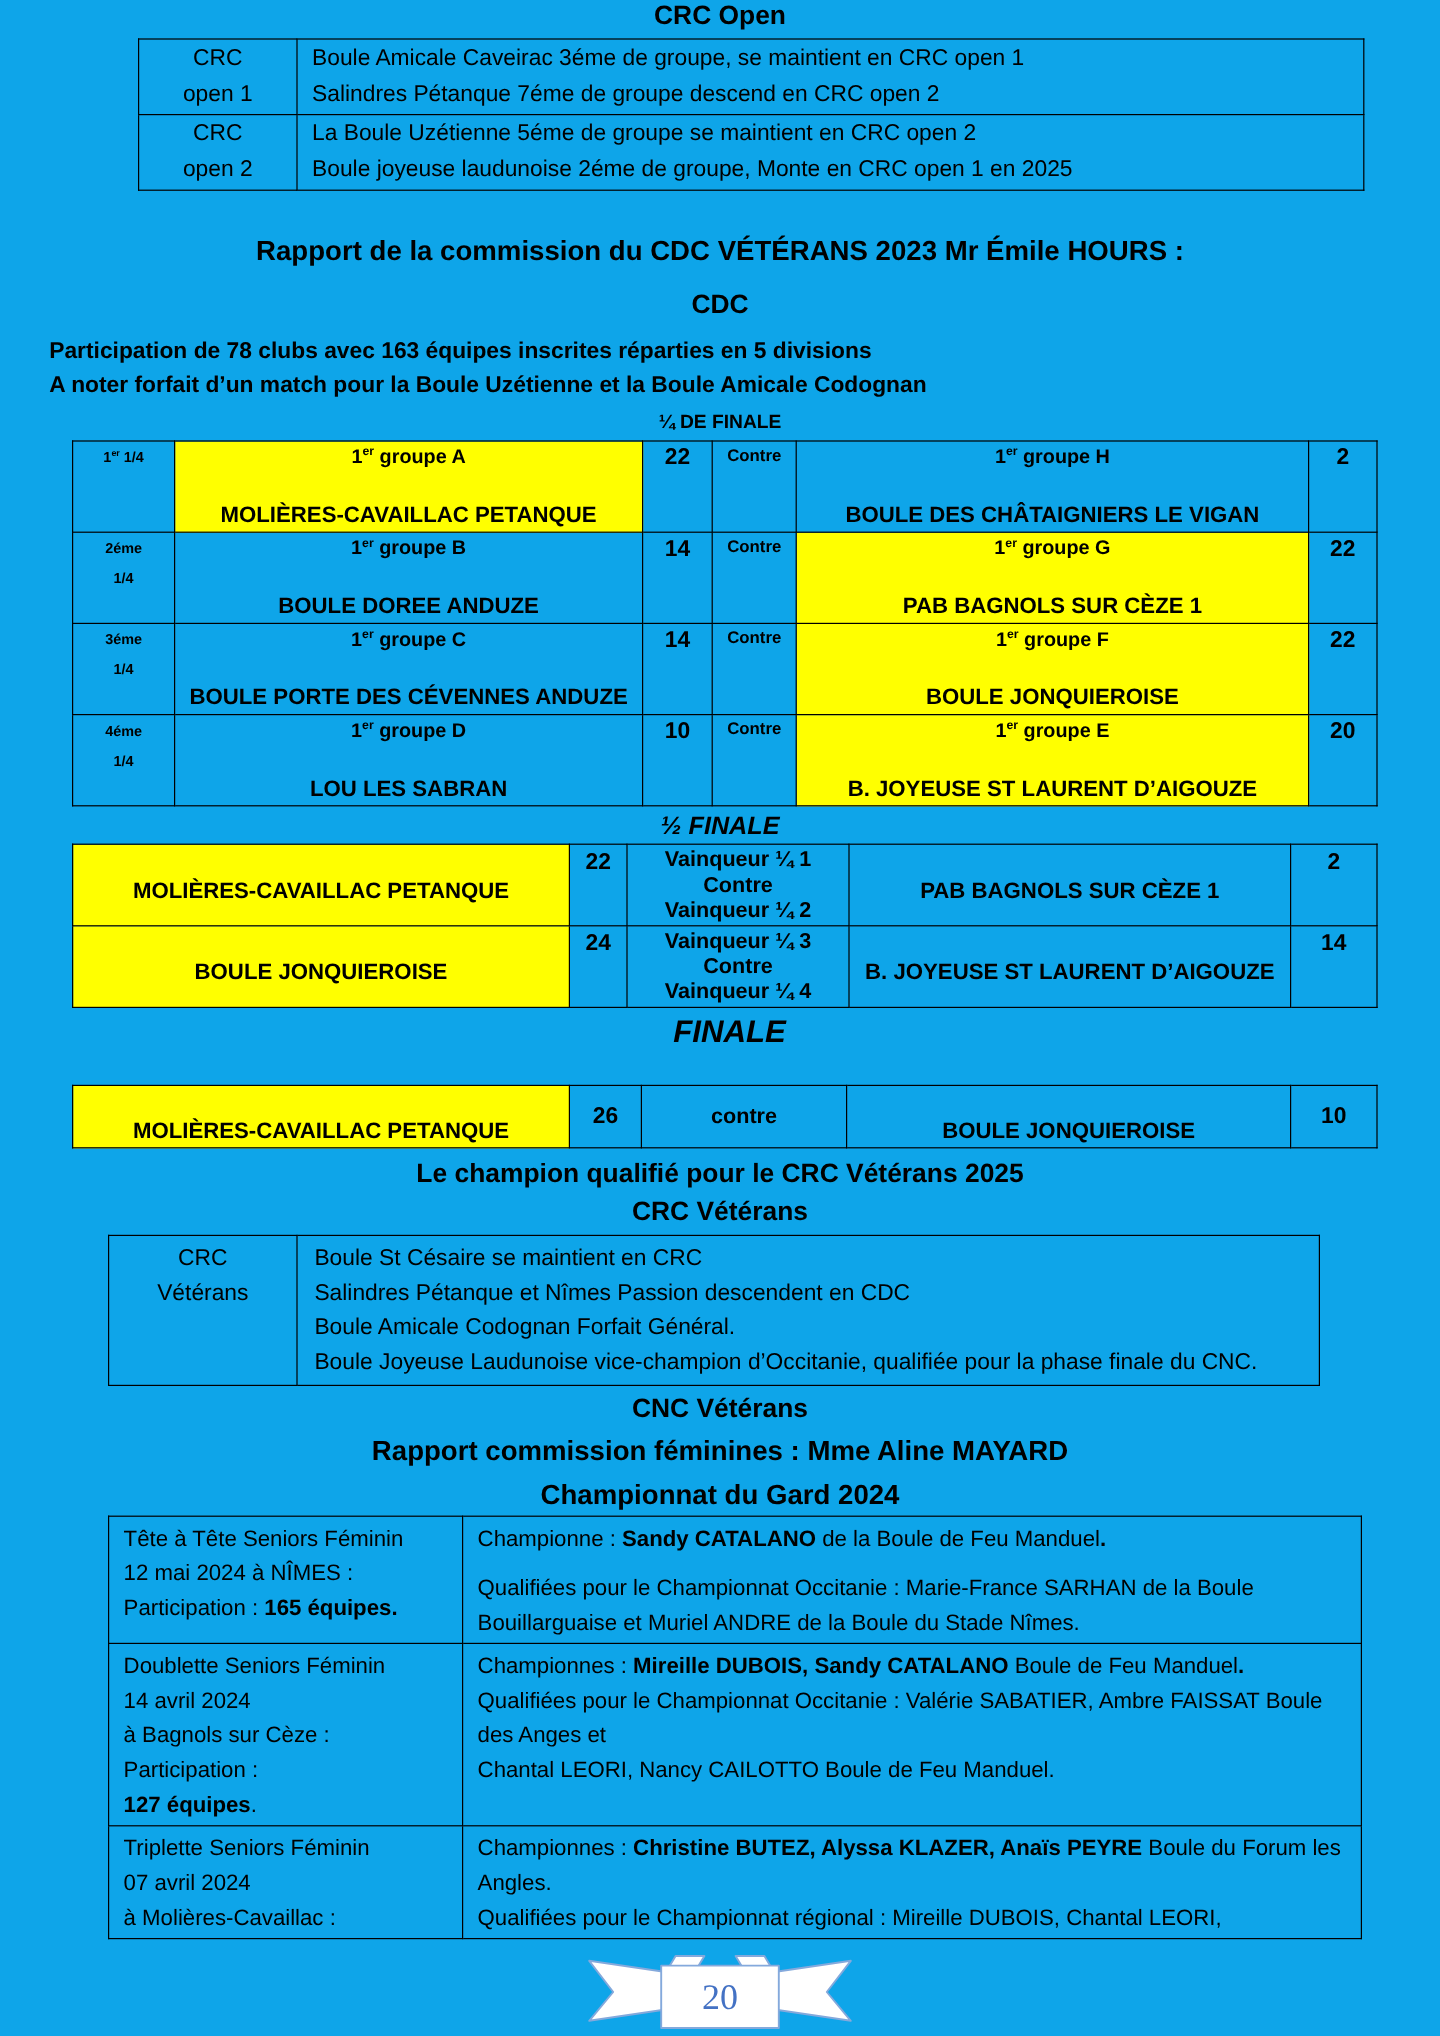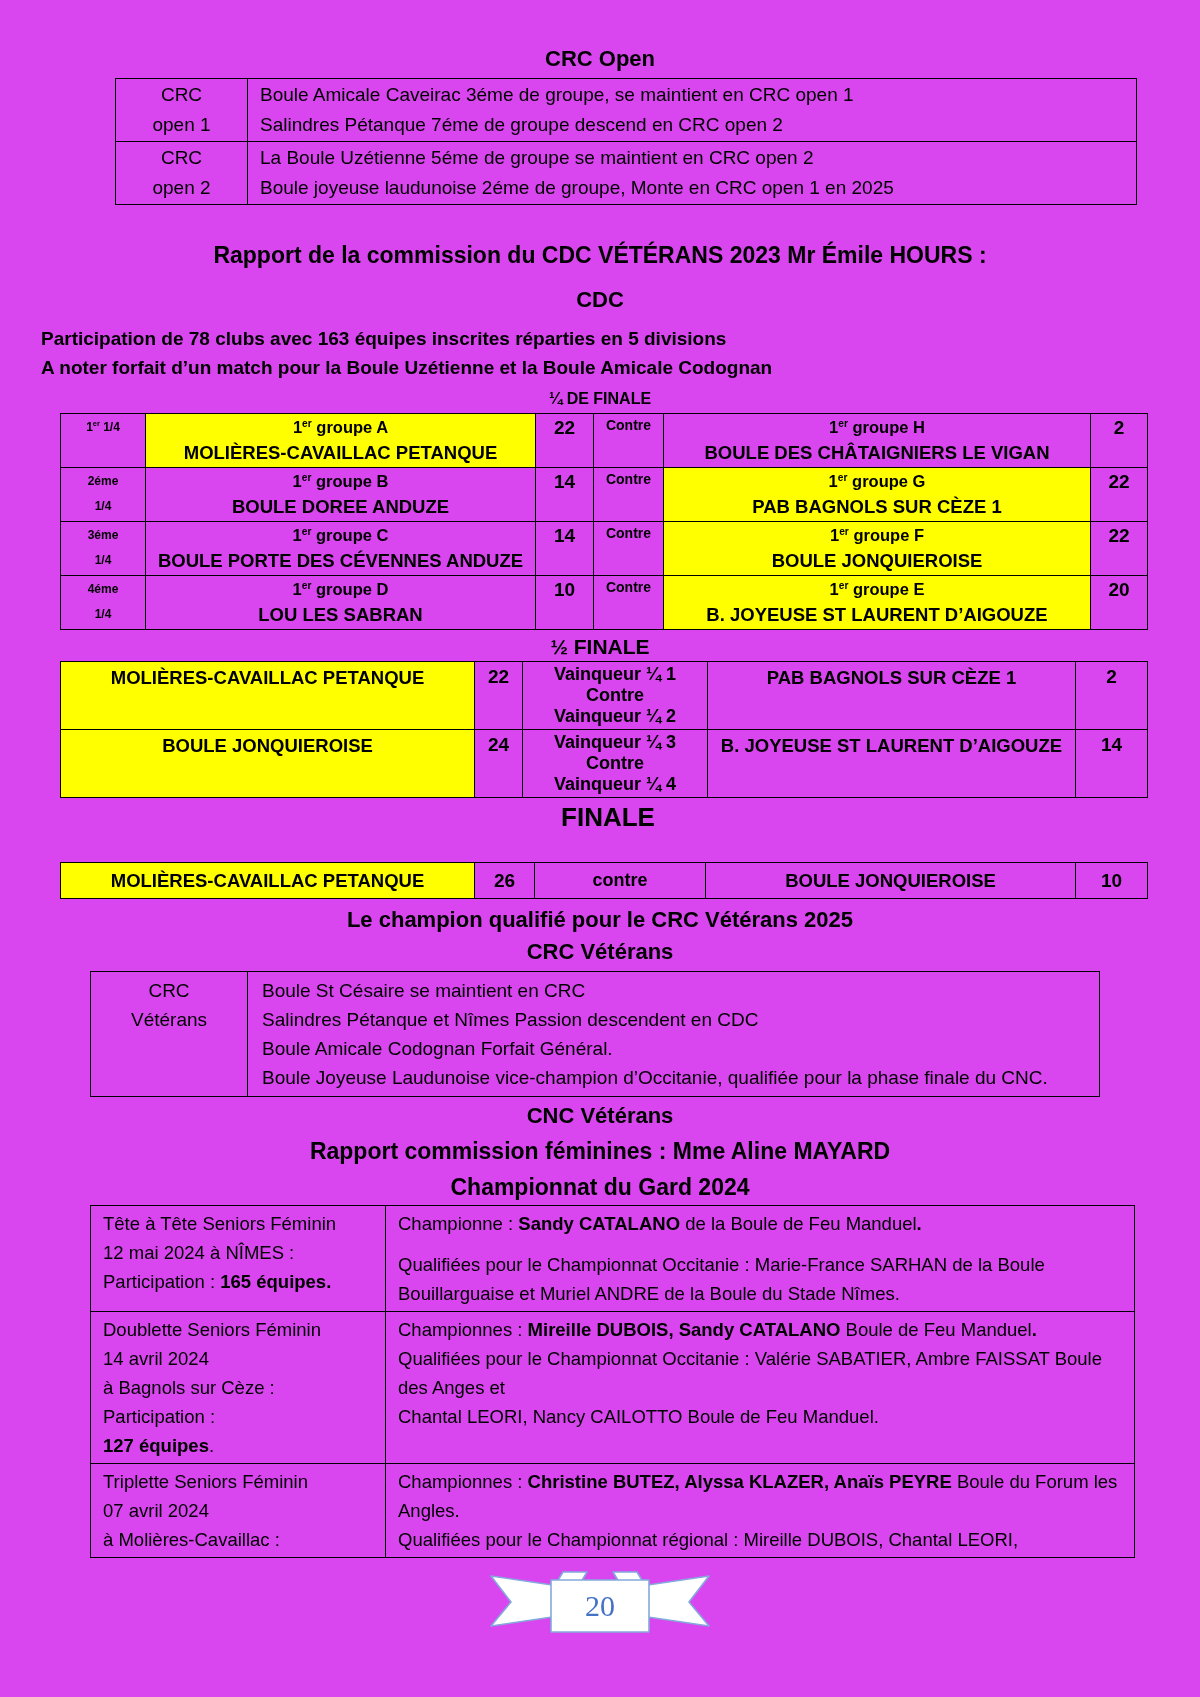--- a/index.html
+++ b/index.html
@@ -1,17 +1,17 @@
 <!DOCTYPE html>
 <html><head>
 <meta charset="utf-8">
 <style>
   html,body{margin:0;padding:0;background:#fff;}
-  .page{position:relative;width:1200px;height:1697px;background:#d946ef;color:#000;
-        font-family:"Liberation Sans",sans-serif;overflow:hidden;padding-top:46px;box-sizing:border-box;}
+  .page{position:relative;width:1200px;height:1697px;background:#0ea5e9;color:#000;
+        font-family:"Liberation Sans",sans-serif;overflow:hidden;box-sizing:border-box;}
   .doc-h{font-weight:bold;text-align:center;}
   .s26{font-size:26px;line-height:30px;margin-left:16px;}
   .s23{font-size:23px;line-height:28px;}
   .s22{font-size:22px;line-height:26px;}
   .s21{font-size:21px;line-height:25px;}
   .s20{font-size:16px;line-height:24px;}
   .bold-line{font-weight:bold;font-size:19px;line-height:27px;margin-left:41px;}
   table{border-collapse:collapse;table-layout:fixed;}
   td{border:1.5px solid #000;box-sizing:border-box;}
   .hl{background:var(--hl,#ffff00);}
@@ -23,21 +23,21 @@
   .tbl-open td{padding:1px 12px;}
   .tbl-open .lab{ text-align:center;vertical-align:middle;padding:1px 2px;}
   .tbl-open div{line-height:30px;}
 
   
   .qt{width:1087px;margin:2px 0 0 60px;}
   .qt tr{height:53px;}
   .qt td{vertical-align:top;text-align:center;padding:1px 4px;}
   .num-line{font-weight:bold;font-size:12px;line-height:25px;}
   .group-line{font-weight:bold;font-size:16.5px;line-height:24px;}
-  .team-line{font-weight:bold;font-size:18.5px;line-height:27px;}
+  .team-line{font-weight:bold;font-size:18.5px;line-height:27px;margin-top:22px;}
   .score{font-weight:bold;font-size:19px;line-height:25px;}
   .versus{font-weight:bold;font-size:14px;line-height:20px;}
   .va-b{vertical-align:bottom;}
   .va-m{vertical-align:middle;}
 
   
   .st{width:1087px;margin:2px 0 0 60px;}
   .st tr{height:66px;}
   .st td{vertical-align:top;text-align:center;padding:2px 4px;}
   .versus-sm{font-weight:bold;font-size:18px;line-height:21px;}
@@ -54,21 +54,21 @@
   .vt .lab{text-align:center;padding:4px 2px;}
   .vt div{line-height:29px;}
 
   
   .gt{width:1045px;margin:4px 0 0 90px;font-size:18.5px;}
   .gt td{padding:3px 12px;vertical-align:top;line-height:29px;}
   .para{margin:0;}
   .para.gap{margin-top:12px;}
 
   .mt36{margin-top:36px;} .mt18{margin-top:18px;} .mt12{margin-top:12px;}
-  .mt8{margin-top:8px;} .mt6{margin-top:6px;} .mt4{margin-top:4px;} .mt2{margin-top:2px;}
+  .mt8{margin-top:8px;} .mt6{margin-top:6px;} .mt4{margin-top:4px;font-style:italic;} .mt2{margin-top:2px;}
 
   .ribbon-wrap{width:230px;margin:8px auto 0;}
 </style>
 </head>
 <body>
 
 <div class="page" style="--hl: #ffff00;">
 
   <div class="doc-h s22">CRC Open</div>
   <table class="tbl-open">

